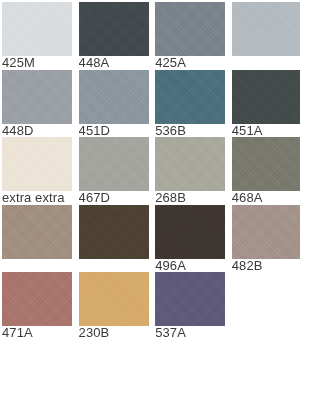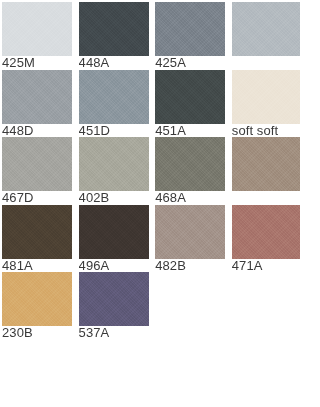--- a/index.html
+++ b/index.html
@@ -79,45 +79,48 @@
     </div>
     <div class="swatch-cell">
       <div class="swatch-chip" style="background-color: rgb(154, 160, 165);"></div>
       <div class="swatch-label">448D</div>
     </div>
     <div class="swatch-cell">
       <div class="swatch-chip" style="background-color: rgb(140, 151, 159);"></div>
       <div class="swatch-label">451D</div>
     </div>
     <div class="swatch-cell">
+      <div class="swatch-chip" style="background-color: rgb(76, 112, 125);"></div>
+      <div class="swatch-label">536B</div>
+    </div>
+    <div class="swatch-cell">
       <div class="swatch-chip" style="background-color: rgb(67, 75, 75);"></div>
       <div class="swatch-label">451A</div>
     </div>
     <div class="swatch-cell">
       <div class="swatch-chip" style="background-color: rgb(236, 228, 214);"></div>
-      <div class="swatch-label">soft soft</div>
+      <div class="swatch-label">extra extra</div>
     </div>
     <div class="swatch-cell">
       <div class="swatch-chip" style="background-color: rgb(165, 165, 160);"></div>
       <div class="swatch-label">467D</div>
     </div>
     <div class="swatch-cell">
       <div class="swatch-chip" style="background-color: rgb(168, 168, 156);"></div>
-      <div class="swatch-label">402B</div>
+      <div class="swatch-label">268B</div>
     </div>
     <div class="swatch-cell">
       <div class="swatch-chip" style="background-color: rgb(121, 121, 110);"></div>
       <div class="swatch-label">468A</div>
     </div>
     <div class="swatch-cell">
       <div class="swatch-chip" style="background-color: rgb(161, 143, 127);"></div>
     </div>
     <div class="swatch-cell">
       <div class="swatch-chip" style="background-color: rgb(77, 65, 51);"></div>
-      <div class="swatch-label">481A</div>
     </div>
     <div class="swatch-cell">
       <div class="swatch-chip" style="background-color: rgb(63, 54, 49);"></div>
       <div class="swatch-label">496A</div>
     </div>
     <div class="swatch-cell">
       <div class="swatch-chip" style="background-color: rgb(163, 147, 138);"></div>
       <div class="swatch-label">482B</div>
     </div>
     <div class="swatch-cell">

